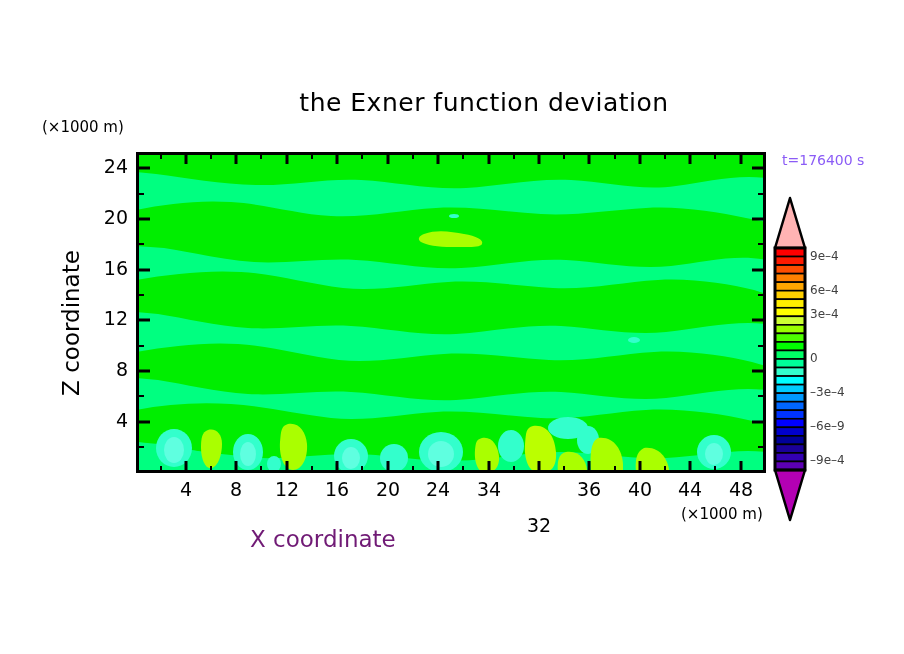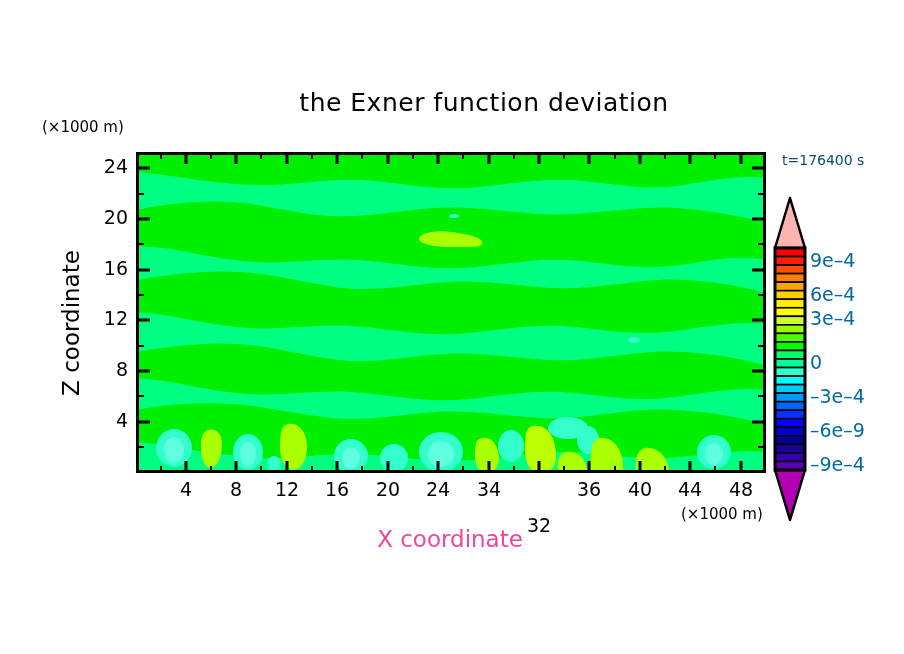--- a/index.html
+++ b/index.html
@@ -38,43 +38,43 @@
     left: 681px; top: 505px;
     font-size: 15px;
     color: #000;
     white-space: pre;
   }
 
   #time-annotation {
     position: absolute;
     left: 782px; top: 152px;
     font-size: 14px;
-    color: #0c4a6e;
+    color: #8b5cf6;
     white-space: pre;
   }
 
   #yaxis-title {
     position: absolute;
     left: -39px; top: 310px;
     width: 220px;
     text-align: center;
     transform: rotate(-90deg);
     transform-origin: center center;
     font-size: 23px;
     color: #000;
     white-space: pre;
   }
 
   #xaxis-title {
     position: absolute;
     left: 250px; top: 526px;
     width: 400px;
-    text-align: center;
+    text-align: left;
     font-size: 23px;
-    color: #ec4899;
+    color: #701a75;
     white-space: pre;
   }
 
   .tick-label-y {
     position: absolute;
     right: 0;
     width: 40px;
     text-align: right;
     font-size: 19px;
     color: #000;
@@ -91,22 +91,22 @@
     width: 46px;
     text-align: center;
     font-size: 19px;
     color: #000;
     top: 478px;
   }
 
   .cb-label {
     position: absolute;
     left: 810px;
-    font-size: 19px;
-    color: #0369a1;
+    font-size: 12px;
+    color: #404040;
     white-space: pre;
   }
 </style>
 </head>
 <body>
 
 <div class="fig">
 
   <div id="chart-title">the Exner function deviation</div>
 

